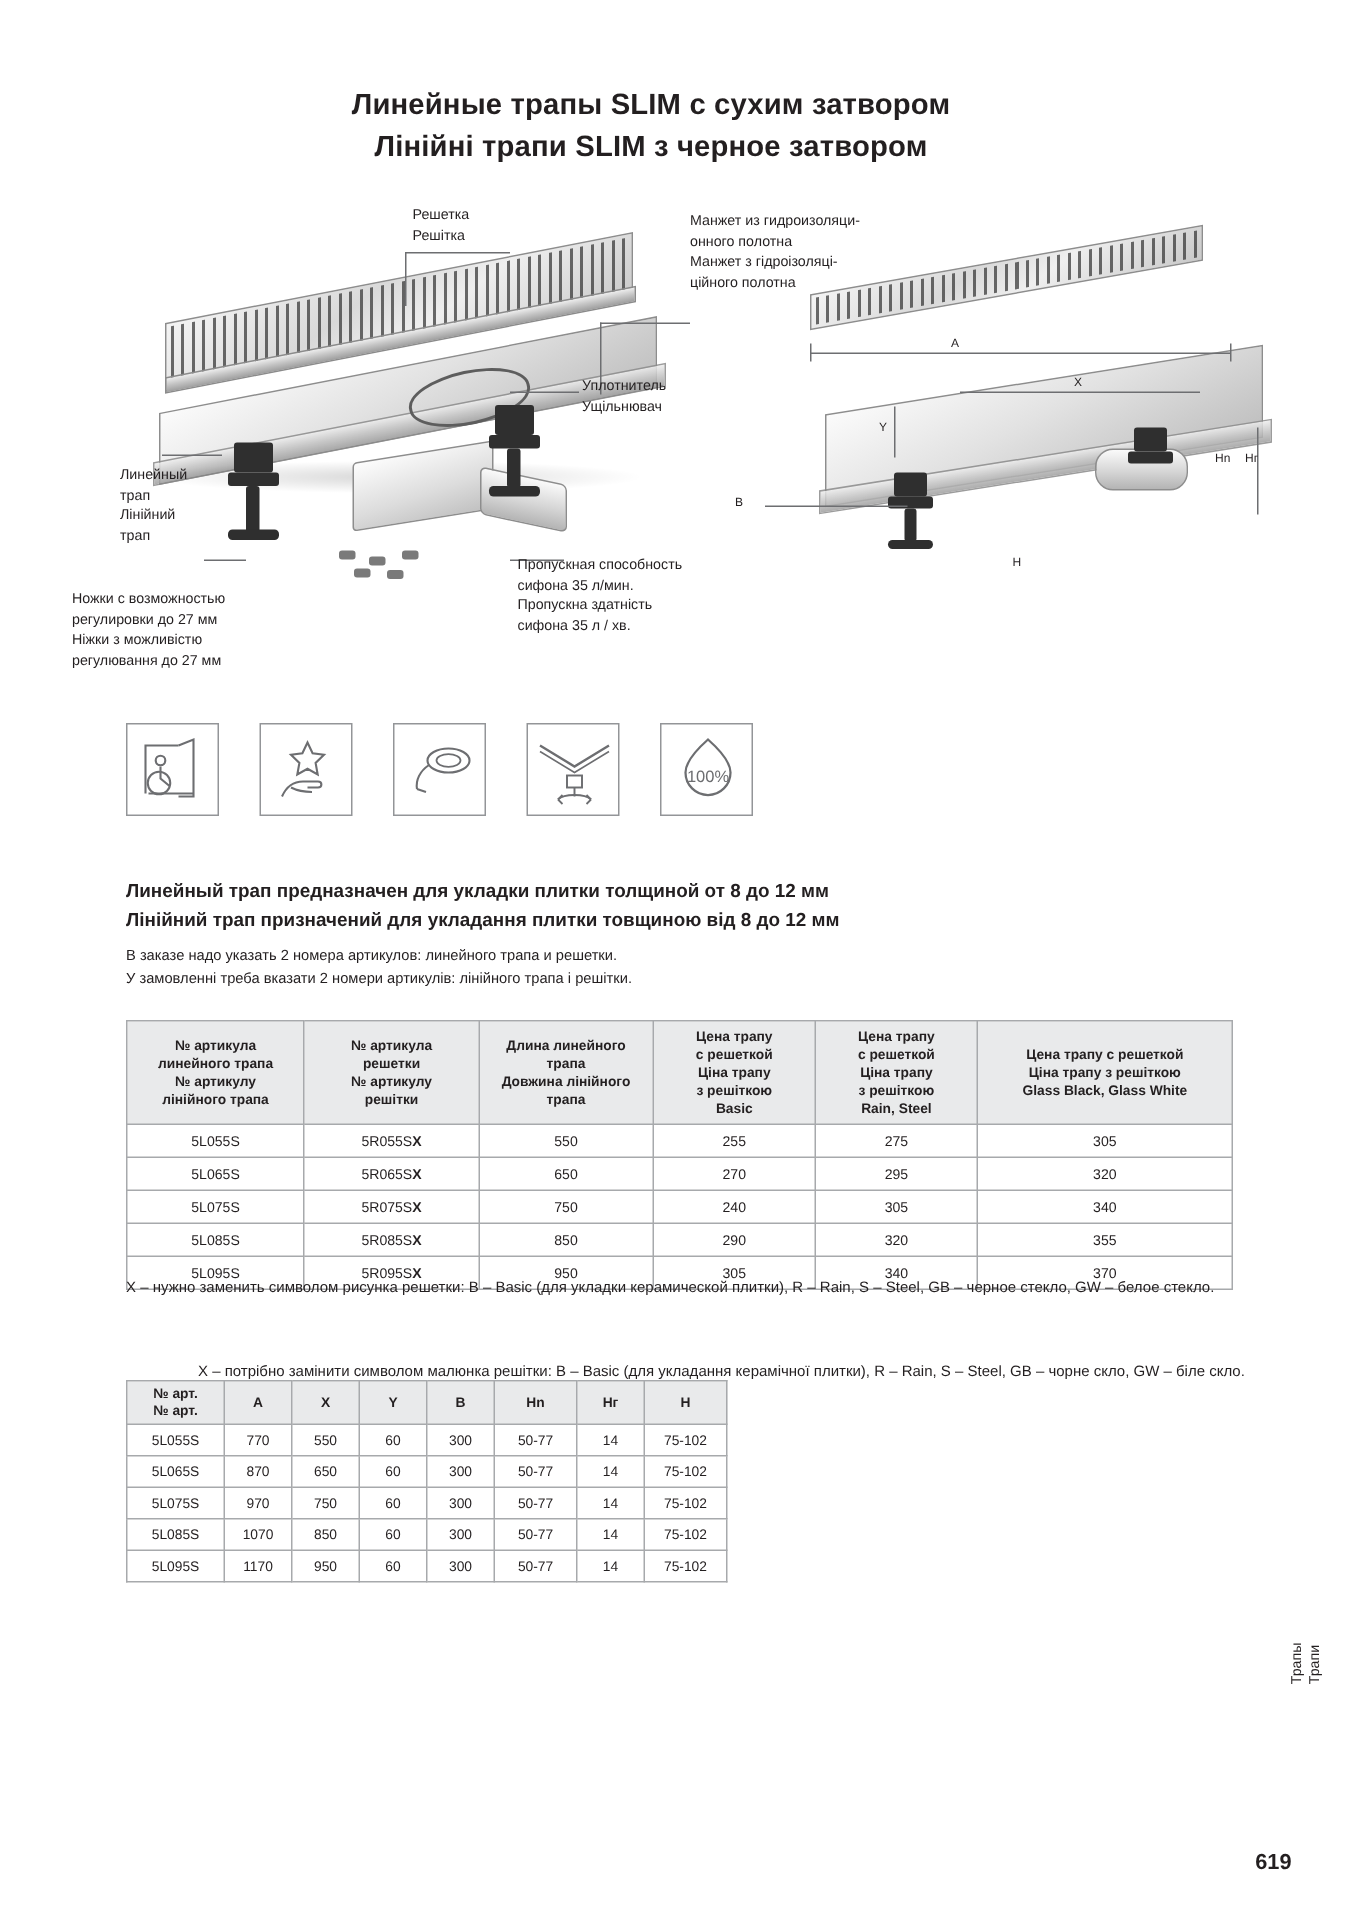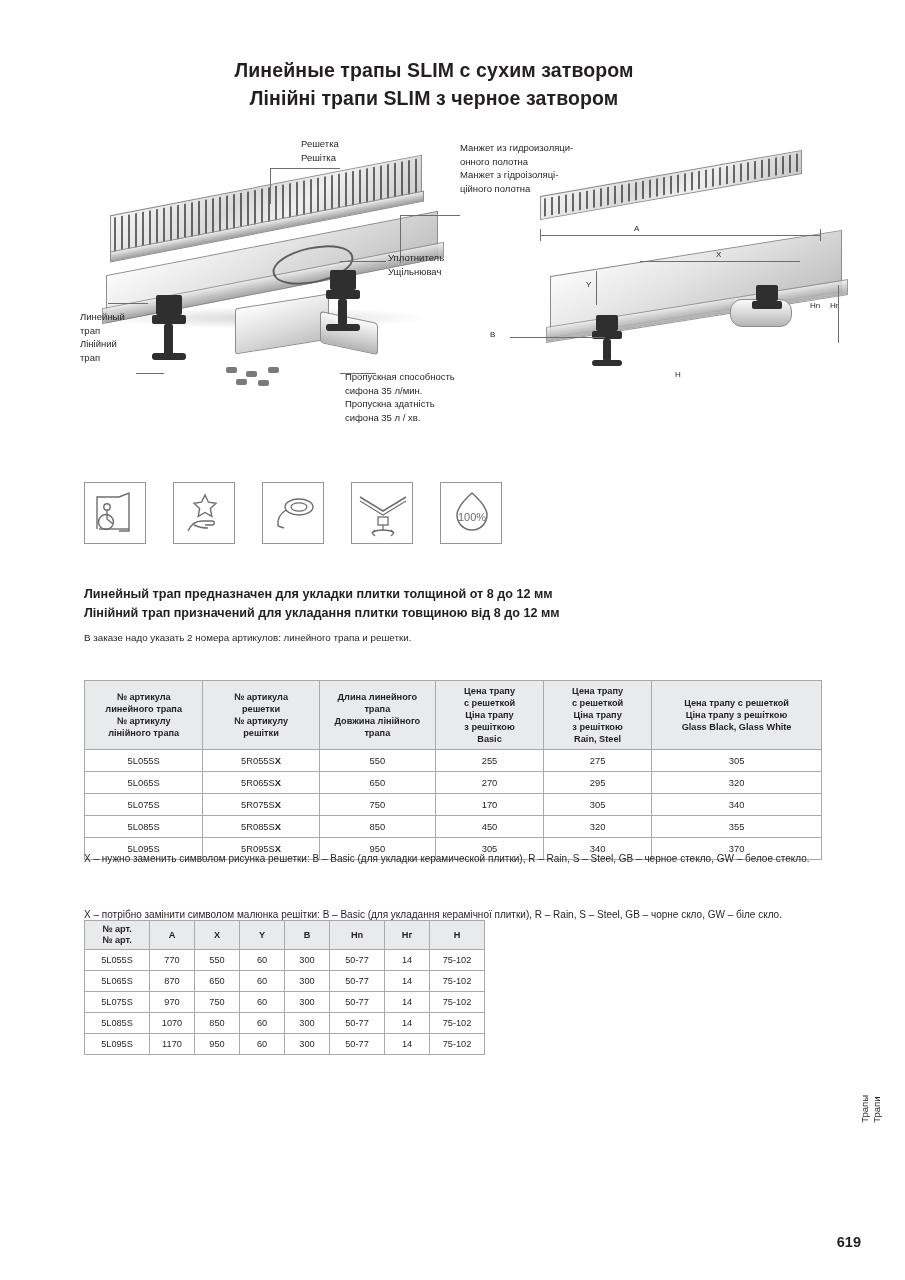--- a/index.html
+++ b/index.html
@@ -194,21 +194,21 @@
 
   
   .footnote {
     position: absolute;
     left: 84px;
     width: 740px;
     font-size: 10px;
     line-height: 14px;
   }
   #footnote-ru { top: 852px; }
-  #footnote-ua { top: 908px; }
+  #footnote-ua { top: 908px; margin-left: 48px; }
 
   
   .dim-table {
     position: absolute;
     left: 84px;
     top: 920px;
     font-size: 9.2px;
   }
   .dim-table th {
     background: #e9eaeb;
@@ -328,32 +328,36 @@
 
     <div class="lead h" style="left:360px; top:90px; width:60px;"></div>
     <div class="lead v" style="left:360px; top:90px; height:48px;"></div>
 
     <div class="lead h" style="left:300px; top:136px; width:46px;"></div>
 
     <div class="lead h" style="left:68px; top:178px; width:40px;"></div>
     <div class="lead h" style="left:96px; top:248px; width:28px;"></div>
     <div class="lead h" style="left:300px; top:248px; width:36px;"></div>
 
-    <div class="callout" style="left:261px; top:12px;">Решетка
+    <div class="callout" style="left:235px; top:12px;">Решетка
 Решітка</div>
     <div class="callout" style="left:420px; top:16px; width:180px;">Манжет из гидроизоляци-
 онного полотна
 Манжет з гідроізоляці-
 ційного полотна</div>
     <div class="callout" style="left:348px; top:126px;">Уплотнитель
 Ущільнювач</div>
     <div class="callout" style="left:12px; top:185px;margin-left:28px;">Линейный
 трап
 Лінійний
 трап</div>
+    <div class="callout" style="left:8px; top:268px; width:175px;">Ножки с возможностью
+регулировки до 27 мм
+Ніжки з можливістю
+регулювання до 27 мм</div>
     <div class="callout" style="left:305px; top:245px; width:185px;">Пропускная способность
 сифона 35 л/мин.
 Пропускна здатність
 сифона 35 л / хв.</div>
   </div>
 
   <div class="icon-strip">
 
     <div class="icon-box">
       <svg width="62" height="62" viewBox="0 0 62 62" aria-hidden="true">
@@ -403,20 +407,21 @@
     </div>
   </div>
 
   <div class="subtitle">
     <div>Линейный трап предназначен для укладки плитки толщиной от 8 до 12 мм</div>
     <div>Лінійний трап призначений для укладання плитки товщиною від 8 до 12 мм</div>
   </div>
 
   <div class="order-note">
     <div>В заказе надо указать 2 номера артикулов: линейного трапа и решетки.</div>
+    <div>У замовленні треба вказати 2 номери артикулів: лінійного трапа і решітки.</div>
   </div>
 
   <table class="price-table">
     <thead>
       <tr>
         <th class="col1" style="white-space:pre-line;">№ артикула
 линейного трапа
 № артикулу
 лінійного трапа</th>
         <th class="col2" style="white-space:pre-line;">№ артикула
@@ -456,29 +461,29 @@
         <td><span>5R065S</span><span class="art-x">X</span></td>
         <td>650</td>
         <td>270</td>
         <td>295</td>
         <td>320</td>
       </tr>
       <tr>
         <td>5L075S</td>
         <td><span>5R075S</span><span class="art-x">X</span></td>
         <td>750</td>
-        <td>170</td>
+        <td>240</td>
         <td>305</td>
         <td>340</td>
       </tr>
       <tr>
         <td>5L085S</td>
         <td><span>5R085S</span><span class="art-x">X</span></td>
         <td>850</td>
-        <td>450</td>
+        <td>290</td>
         <td>320</td>
         <td>355</td>
       </tr>
       <tr>
         <td>5L095S</td>
         <td><span>5R095S</span><span class="art-x">X</span></td>
         <td>950</td>
         <td>305</td>
         <td>340</td>
         <td>370</td>

